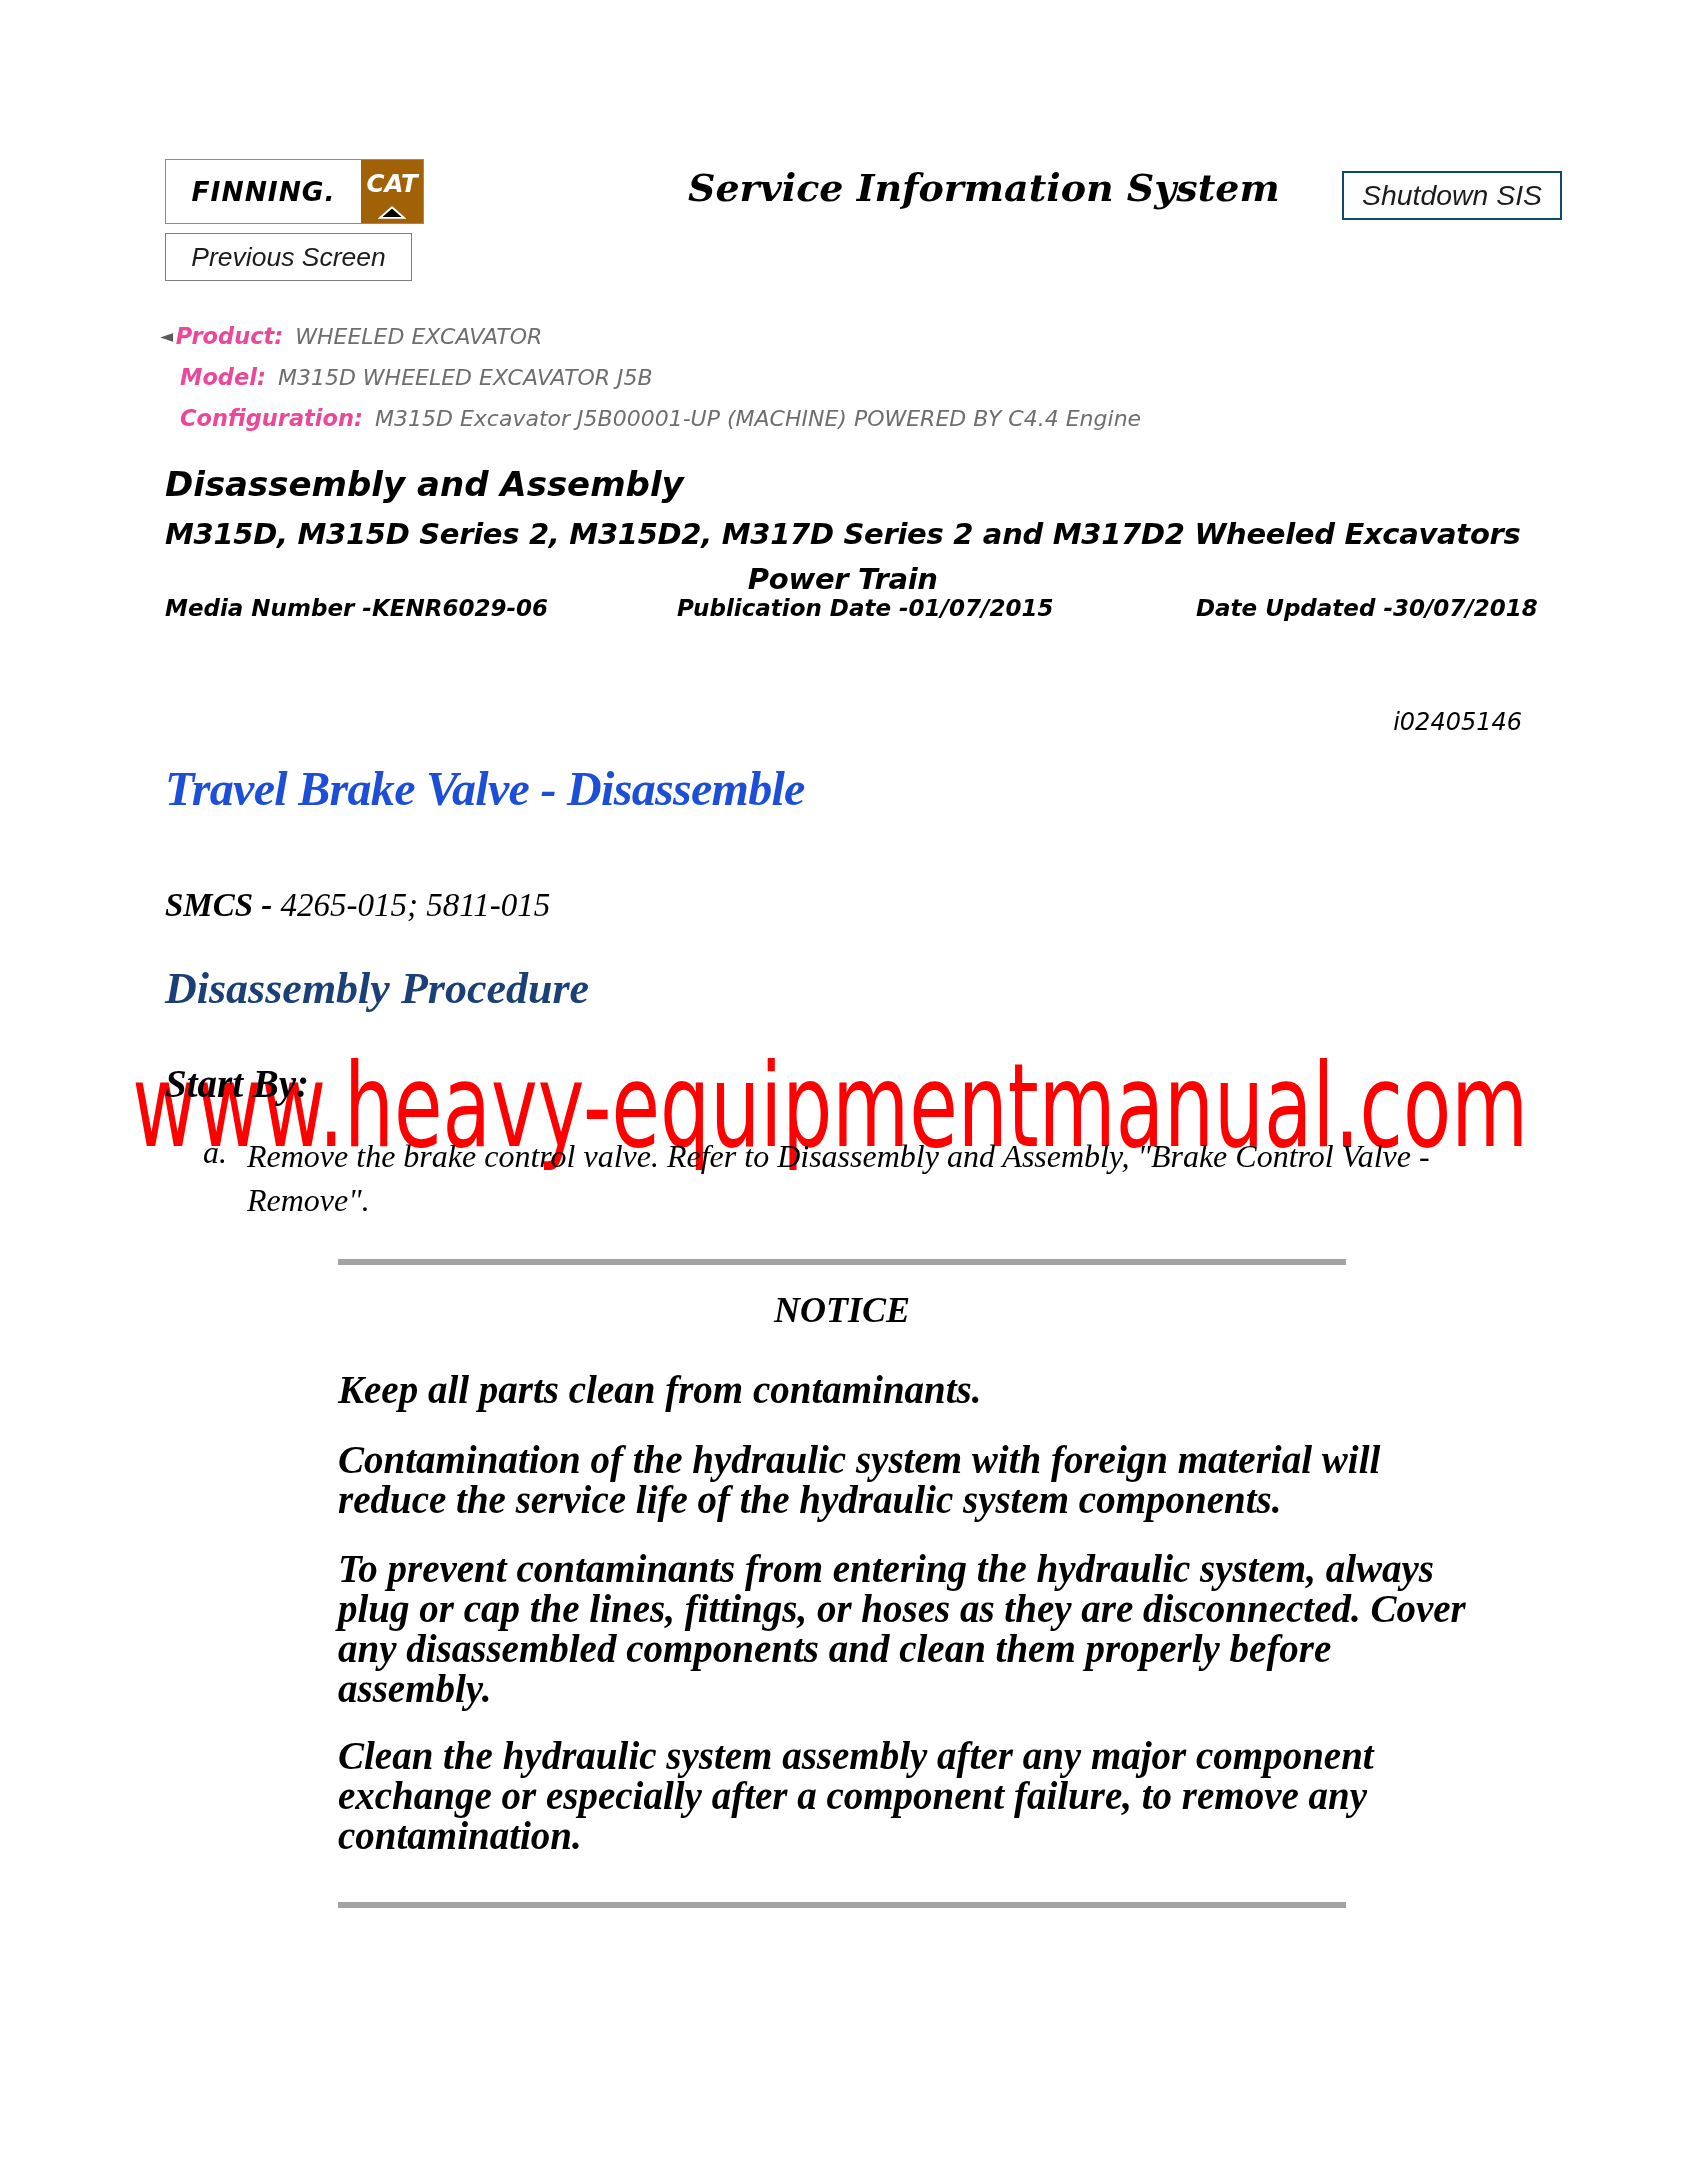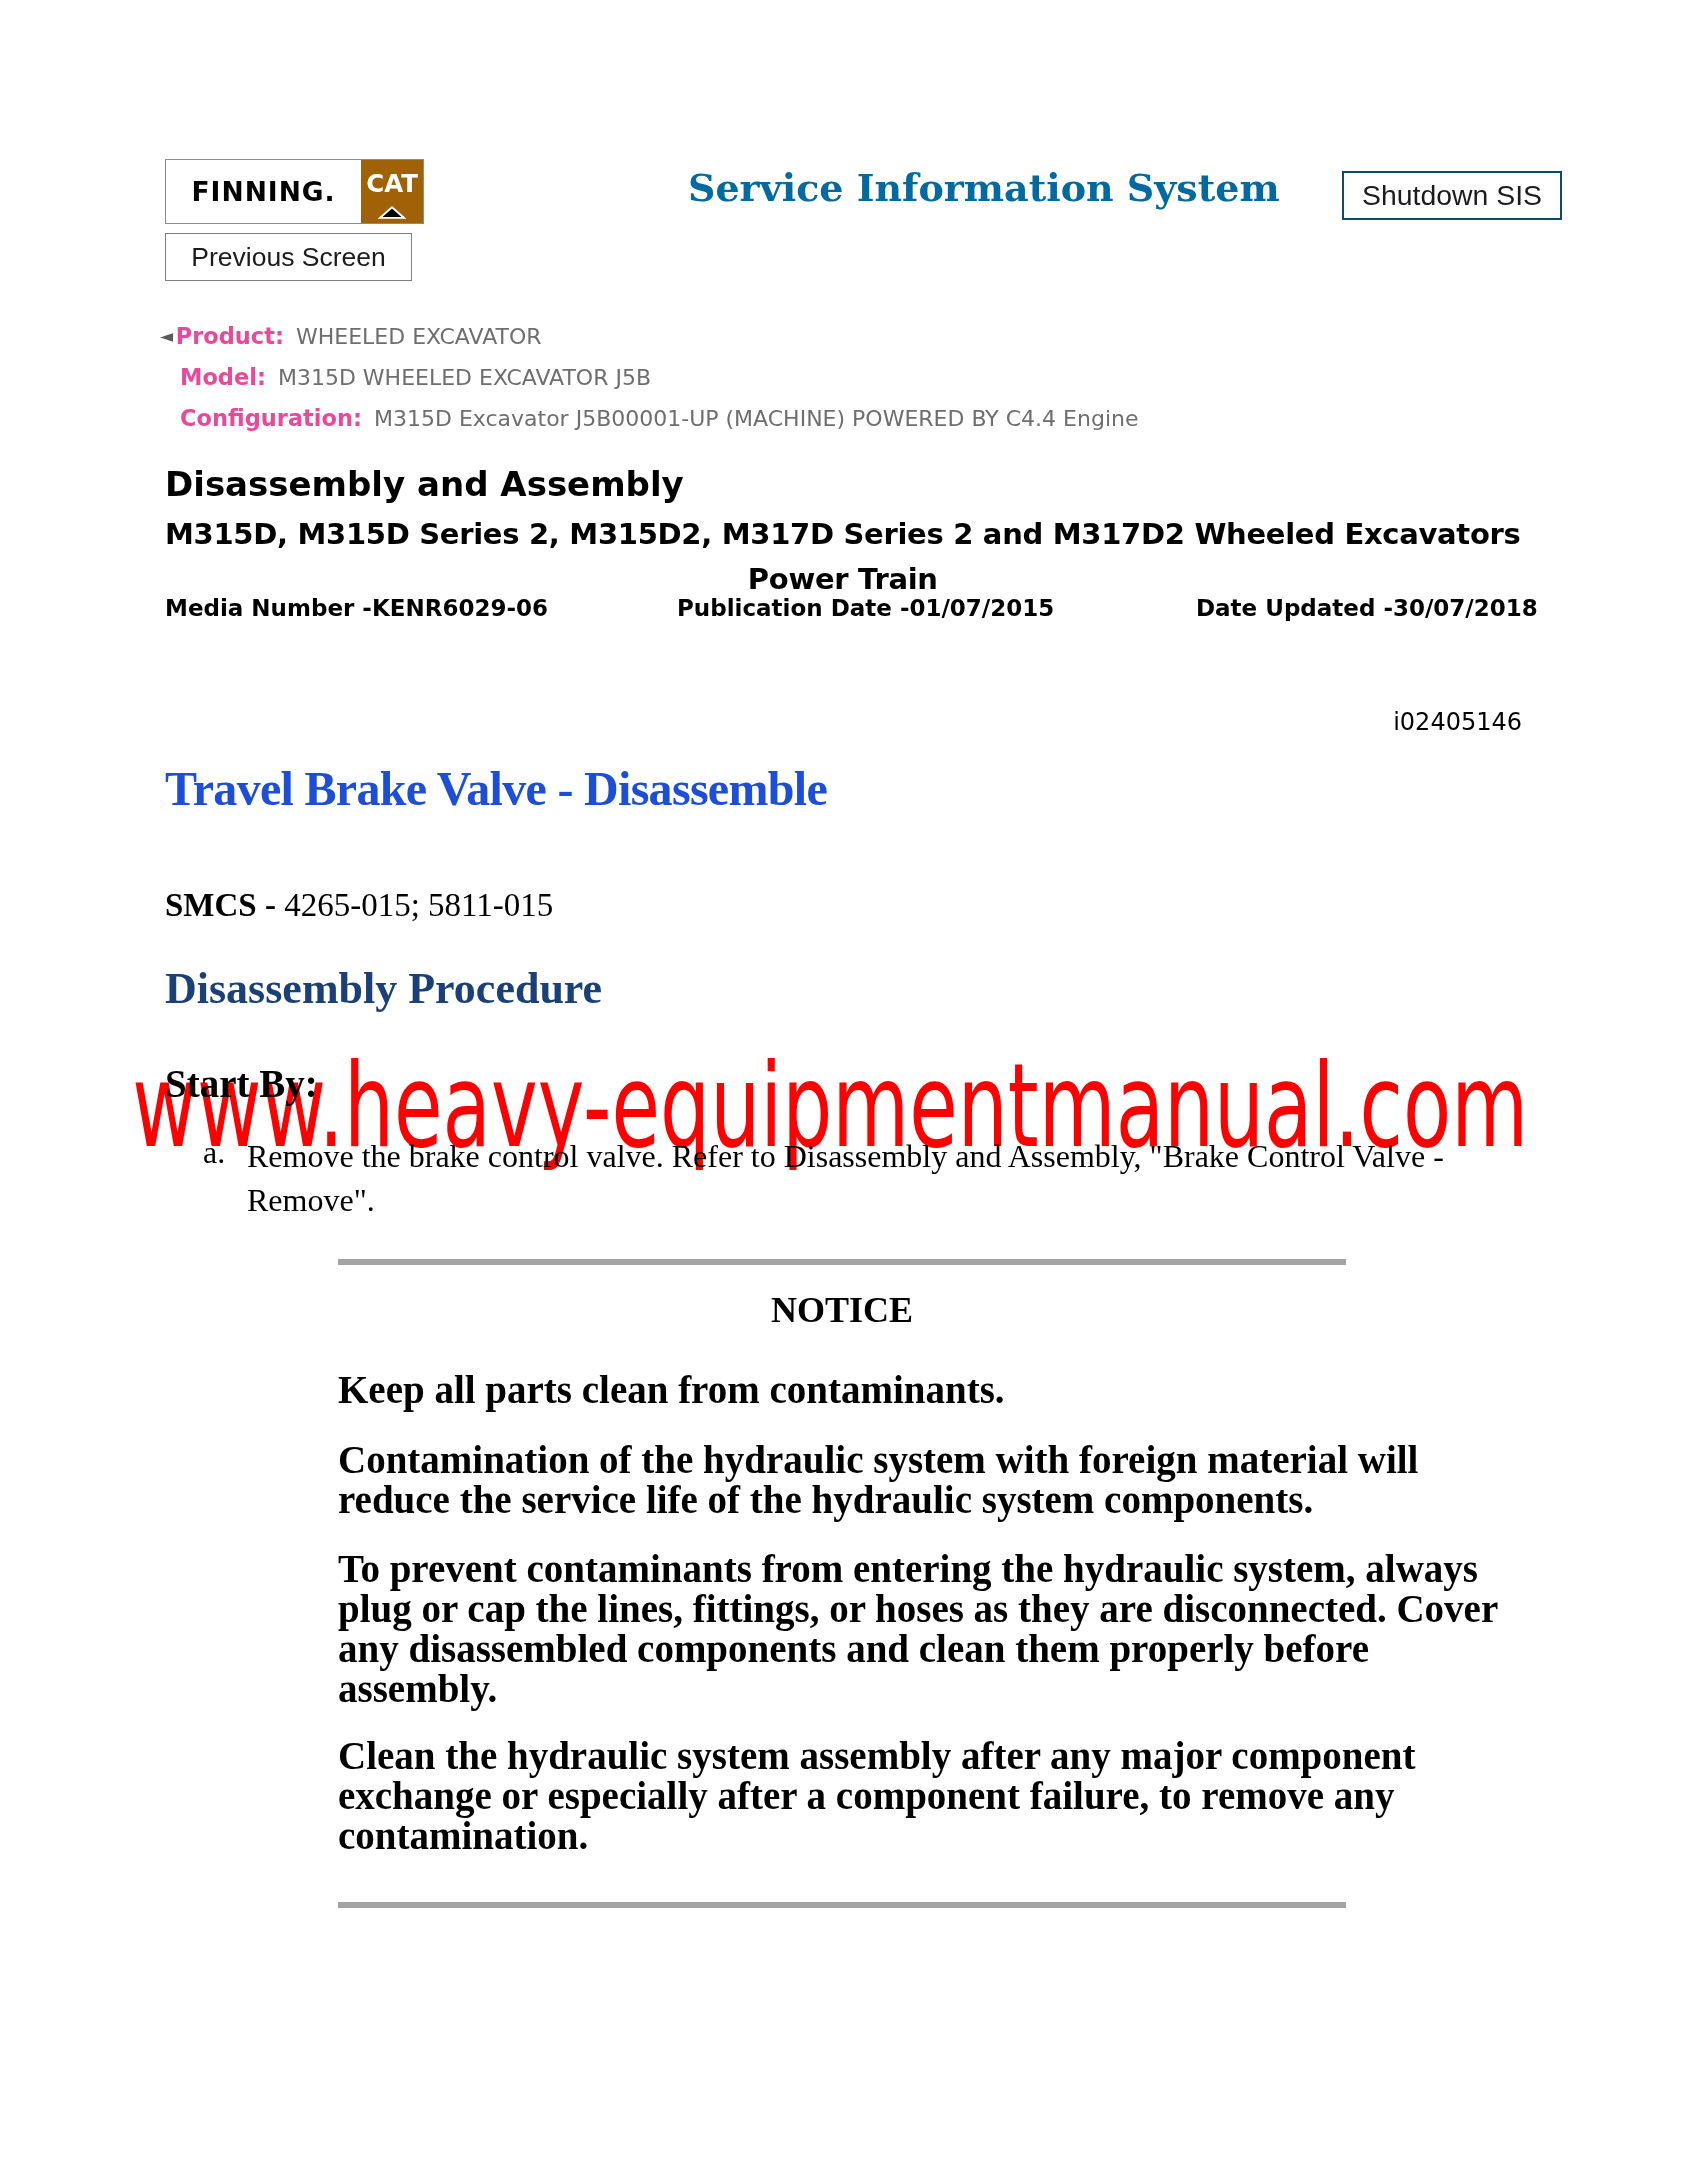--- a/index.html
+++ b/index.html
@@ -1,39 +1,39 @@
 <!DOCTYPE html>
 <html style="font-size:10.6px"><head>
 <meta charset="utf-8">
 <style>
   html,body{margin:0;padding:0;background:#ffffff;}
   #page{position:relative;width:1687px;height:2183px;background:#ffffff;overflow:hidden;
         font-family:"DejaVu Sans",sans-serif;color:#000;}
   #watermark-layer{position:absolute;left:0;top:0;z-index:0;pointer-events:none;}
   #watermark-layer text{font-family:"DejaVu Sans",sans-serif;font-size:175px;fill:#fe0000;}
-  #content{position:absolute;left:0;top:0;width:1457px;height:2183px;z-index:1;}
+  #content{position:absolute;left:0;top:0;width:1457px;height:2183px;z-index:1;font-style:italic;}
 
   
   .logo-box{position:absolute;left:165px;top:159px;width:259px;height:65px;
             border:1.3px solid #8c8c8c;background:#fff;display:flex;box-sizing:border-box;}
   .finning-area{width:196px;height:100%;display:flex;align-items:center;justify-content:center;}
   .finning-text{font-weight:bold;font-size:26.5px;letter-spacing:1px;color:#000;}
   .cat-block{position:relative;width:62px;height:100%;background:#a16207;display:flex;
              align-items:flex-start;justify-content:center;}
   .cat-text{color:#fff;font-weight:bold;font-size:24.5px;letter-spacing:0px;margin-top:9.3px;
             font-family:"DejaVu Sans",sans-serif;}
   .cat-triangle{position:absolute;left:50%;transform:translateX(-50%);bottom:4px;}
 
   .btn{position:absolute;background:#fff;display:flex;align-items:center;justify-content:center;
        font-family:"Liberation Sans",sans-serif;color:#1c1c1c;cursor:pointer;box-sizing:border-box;}
   .prev-btn{left:165px;top:233px;width:247px;height:48px;border:1.3px solid #7f7f7f;font-size:26.5px;}
   .shutdown-btn{left:1342px;top:171px;width:220px;height:49px;border:2px solid #0c4a6e;font-size:28.4px;}
 
   .sys-title{position:absolute;left:688px;top:165px;font-family:"DejaVu Serif",serif;
-             font-weight:bold;font-size:38px;color:#0369a1;white-space:nowrap;}
+             font-weight:bold;font-size:38px;color:#000000;white-space:nowrap;}
 
   
   .prod-row{position:absolute;left:160px;display:flex;align-items:baseline;font-size:22.5px;white-space:nowrap;}
   .prod-arrow{font-size:17px;color:#5a5a5a;margin-right:2.6px;align-self:center;}
   .prod-label{font-weight:bold;color:#ec4899;}
   .prod-value{color:#6e6e6e;margin-left:12px;font-size:22px;}
   .row-indent{padding-left:20px;}
 
   
   .doc-heading{position:absolute;left:165px;top:464px;font-size:34px;font-weight:bold;white-space:nowrap;}

